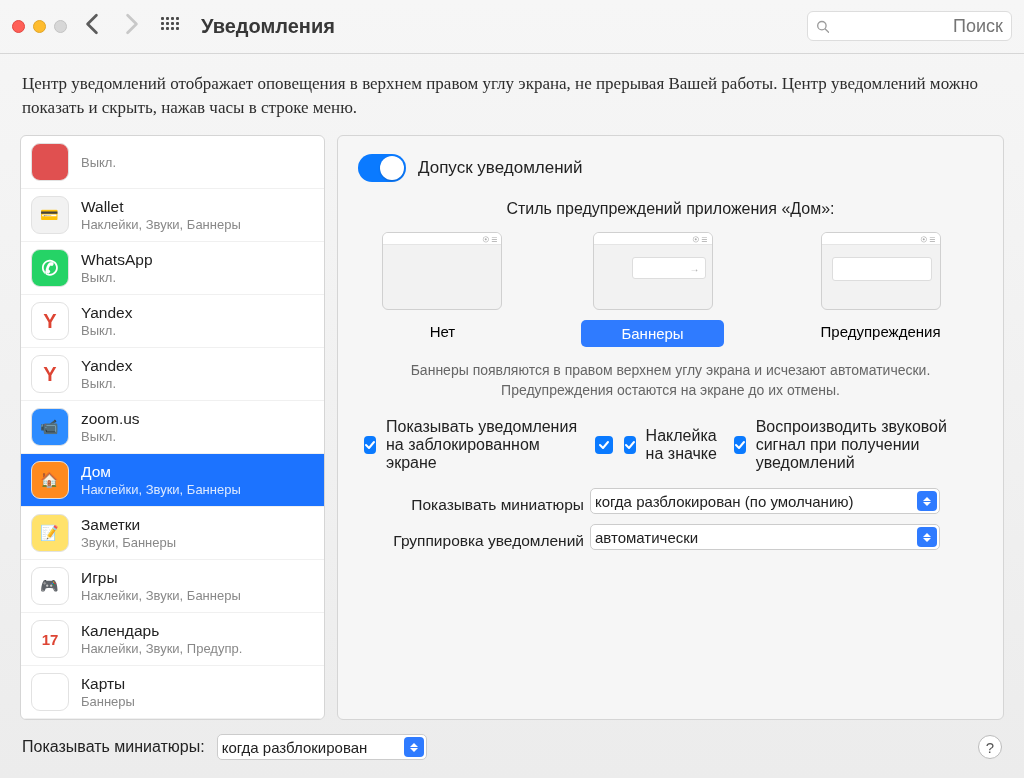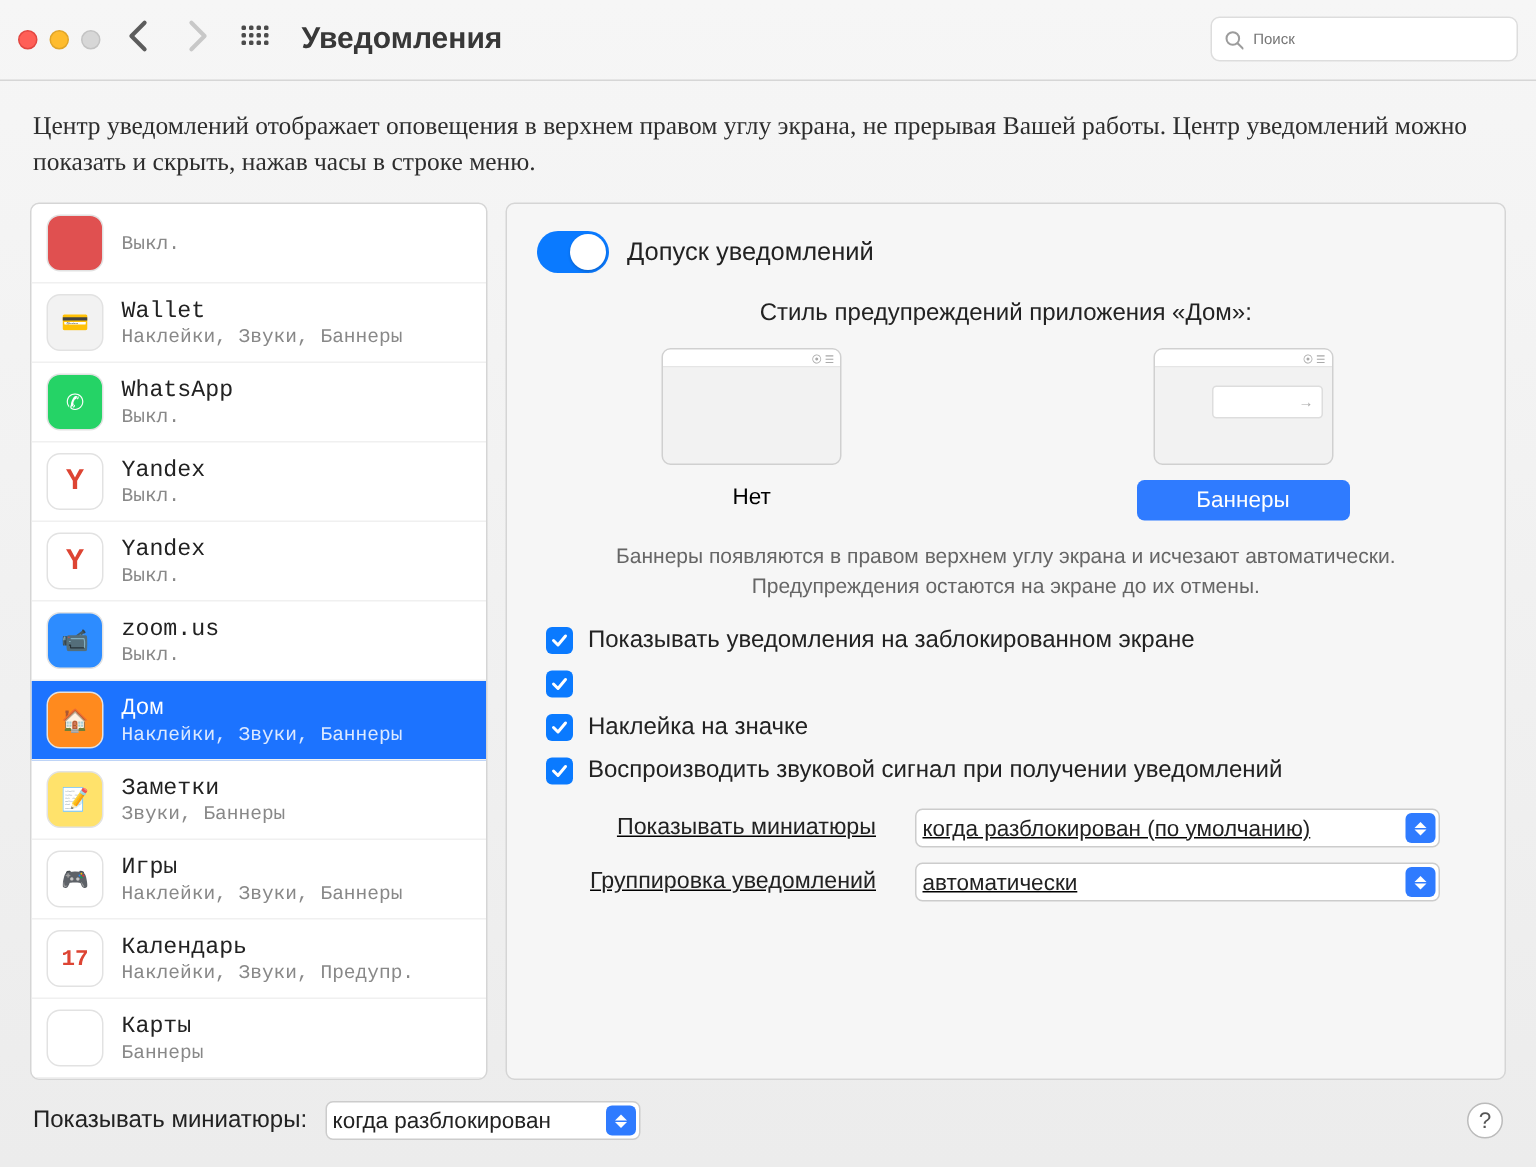--- a/index.html
+++ b/index.html
@@ -11,26 +11,26 @@
   .dot.red { background: #ff5f57; border: 1px solid #e24640; }
   .dot.yellow { background: #febc2e; border: 1px solid #e0a528; }
   .dot.gray { background: #d7d7d7; border: 1px solid #c3c3c3; }
   .nav-arrows { display: flex; gap: 26px; align-items: center; margin-right: 22px; }
   .nav-arrows svg { width: 14px; height: 22px; }
   .grid-icon { width: 18px; height: 18px; margin-right: 22px; display: grid; grid-template-columns: repeat(4,3px); grid-template-rows: repeat(3,3px); gap: 2px; }
   .grid-icon span { background:#4b4b4b; border-radius:1px; }
   .title { font-size: 20px; font-weight: 600; color: #383838; }
   .spacer { flex:1; }
   .searchbox { display:flex; align-items:center; background:#fff; border:1px solid #ddd; border-radius:6px; height:30px; width:205px; padding:0 8px; color:#9c9c9c; font-size:14px; gap:6px;}
-  .searchbox input { border:none; outline:none; font-size:10px; width:100%; background:transparent; }
+  .searchbox input { border:none; outline:none; font-size:18px; width:100%; background:transparent;text-align:right; }
   .desc { padding: 18px 22px 14px 22px; font-size: 17px; color: #2d2d2d; line-height: 1.45; font-family: Liberation Serif, serif; }
   .body { flex:1; display:flex; gap:12px; padding:0 20px 0 20px; }
   .sidebar { width: 305px; border:1px solid #d5d5d5; border-radius:6px; background:#fff; overflow:hidden; display:flex; flex-direction:column; }
   .applist { overflow-y:auto; }
-  .app-row { display:flex; align-items:center; gap:12px; padding:7px 10px; border-bottom:1px solid #f0f0f0; cursor:default;font-family:Liberation Mono, monospace;}
+  .app-row { display:flex; align-items:center; gap:12px; padding:7px 10px; border-bottom:1px solid #f0f0f0; cursor:default;}
   .app-row.selected { background:#1c73ff; color:#fff; }
   .app-row.selected .sub { color:#dce9ff; }
   .app-icon { width:38px; height:38px; border-radius:9px; display:flex; align-items:center; justify-content:center; font-size:20px; color:#fff; flex-shrink:0;}
   .app-text { display:flex; flex-direction:column; }
   .app-name { font-size:15.5px; color:#222; }
   .app-row.selected .app-name { color:#fff; }
   .sub { font-size:13px; color:#888; margin-top:1px;}
   .detail { flex:1; border:1px solid #d5d5d5; border-radius:6px; background:#f6f6f6; padding:18px 20px 0 20px; display:flex; flex-direction:column; }
   .toggle-row { display:flex; align-items:center; gap:12px; margin-bottom:18px;}
   .switch { width:48px; height:28px; border-radius:14px; background:#0a7aff; position:relative;}
@@ -41,25 +41,25 @@
   .style-opt { display:flex; flex-direction:column; align-items:center; gap:10px;}
   .preview { width:120px; height:78px; border:1px solid #d0d0d0; border-radius:6px; background:#f2f2f2; position:relative; overflow:hidden;}
   .preview .bar { height:12px; background:#fff; border-bottom:1px solid #e5e5e5; }
   .preview .dots { position:absolute; top:3px; right:4px; font-size:7px; color:#aaa;}
   .preview.banners .banner { position:absolute; top:24px; right:6px; width:74px; height:22px; background:#fff; border:1px solid #ddd; border-radius:3px;}
   .preview.banners .arrow { position:absolute; top:30px; right:12px; font-size:10px; color:#aaa;}
   .preview.alerts .alert { position:absolute; top:24px; right:8px; width:100px; height:24px; background:#fff; border:1px solid #ddd; border-radius:3px;}
   .style-label { font-size:15px; padding:3px 18px; border-radius:5px;}
   .style-label.selected { background:#2f7bff; color:#fff; padding:5px 40px;}
   .hint { text-align:center; font-size:14px; color:#666; line-height:1.4; margin:4px 20px 18px 20px;}
-  .checks { display:flex; flex-direction:column; gap:11px; margin-bottom:16px; padding-left:6px;}
+  .checks { display:flex; flex-direction:row; gap:11px; margin-bottom:16px; padding-left:6px;}
   .check-row { display:flex; align-items:center; gap:10px; font-size:16px; color:#222;}
   .checkbox { width:18px; height:18px; border-radius:4px; background:#0a7aff; display:flex; align-items:center; justify-content:center;}
   .checkbox svg { width:12px; height:12px; }
-  .dropdown-row { display:flex; align-items:center; gap:26px; margin-bottom:10px; padding-left:16px;text-decoration:underline;}
+  .dropdown-row { display:flex; align-items:flex-end; gap:6px; margin-bottom:10px; padding-left:16px;}
   .dropdown-row .lbl { width:210px; text-align:right; font-size:15.5px; color:#222;}
   .select { flex:1; max-width:350px; height:26px; background:#fff; border:1px solid #ccc; border-radius:5px; display:flex; align-items:center; padding:0 4px; font-size:15px; color:#222; position:relative;}
   .select .chev { position:absolute; right:2px; top:2px; bottom:2px; width:20px; background:#2f7bff; border-radius:4px; display:flex; flex-direction:column; align-items:center; justify-content:center;}
   .select .chev::before { content:""; border-left:4px solid transparent; border-right:4px solid transparent; border-bottom:4px solid #fff; margin-bottom:1px;}
   .select .chev::after { content:""; border-left:4px solid transparent; border-right:4px solid transparent; border-top:4px solid #fff;}
   .footer { display:flex; align-items:center; padding:14px 22px 18px 22px; gap:12px;}
   .footer .lbl { font-size:16px; color:#222;}
   .footer .select { max-width:210px; flex:none; width:210px;}
   .help { margin-left:auto; width:24px; height:24px; border-radius:50%; border:1px solid #bbb; background:#fff; display:flex; align-items:center; justify-content:center; font-size:15px; color:#555;}
 </style>
@@ -210,20 +210,28 @@
         </div>
         <div class="style-opt">
           <div class="preview banners">
               <div class="bar"></div>
               <div class="dots">⦿ ☰</div>
               <div class="banner"></div>
               <div class="arrow">→</div>
             </div>
           <div class="style-label selected">Баннеры</div>
         </div>
+        <div class="style-opt">
+          <div class="preview alerts">
+              <div class="bar"></div>
+              <div class="dots">⦿ ☰</div>
+              <div class="alert"></div>
+            </div>
+          <div class="style-label">Предупреждения</div>
+        </div>
       </div>
       <div class="hint">Баннеры появляются в правом верхнем углу экрана и исчезают автоматически. Предупреждения остаются на экране до их отмены.</div>
 
       <div class="checks" id="checks">
           <div class="check-row">
             <div class="checkbox">
               <svg viewBox="0 0 12 12">
                 <polyline points="2,6 5,9 10,3" fill="none" stroke="#fff" stroke-width="2" stroke-linecap="round" stroke-linejoin="round"></polyline>
               </svg>
             </div>

